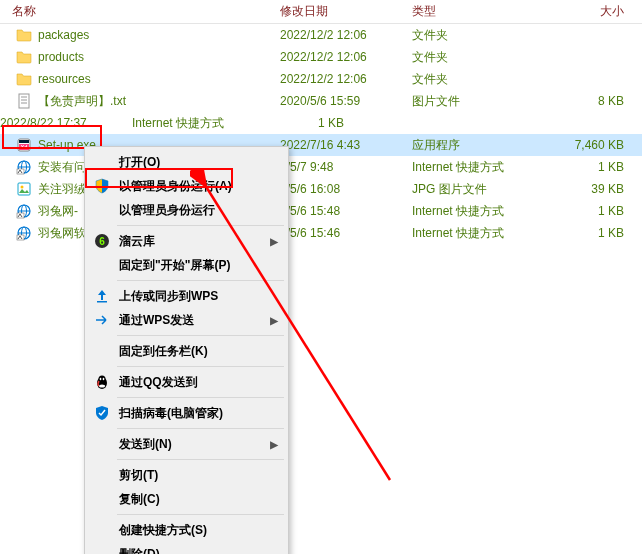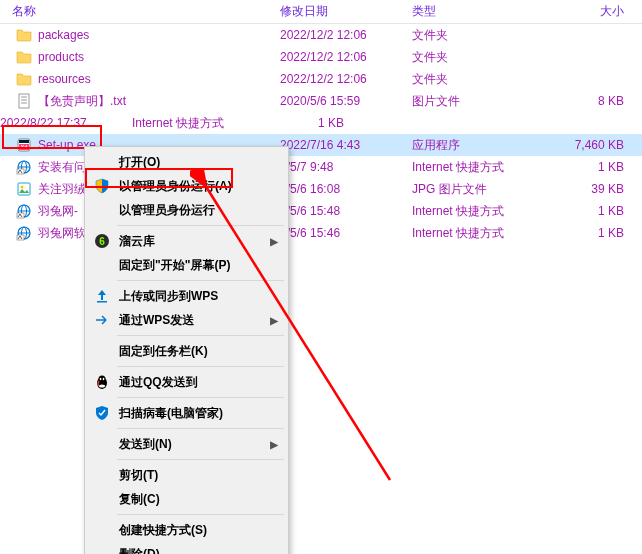--- a/index.html
+++ b/index.html
@@ -9,33 +9,33 @@
       background: #fff;
       width: 642px;
       height: 554px;
       overflow: hidden;
       position: relative;
     }
     .header {
       display: flex;
       height: 24px;
       border-bottom: 1px solid #e5e5e5;
-      color: #6d28d9;
+      color: #7f1d1d;
       font-size: 12px;
     }
     .col-name { width: 280px; padding-left: 12px; display: flex; align-items: center; }
     .col-date { width: 132px; display: flex; align-items: center; }
     .col-type { width: 142px; display: flex; align-items: center; }
     .col-size { width: 80px; display: flex; align-items: center; justify-content: flex-end; padding-right: 10px; }
     .files { }
     .file-row {
       display: flex;
       height: 22px;
       align-items: center;
-      color: #a21caf;
+      color: #4d7c0f;
     }
     .file-row.selected {
       background: #cce8ff;
       text-align: center;
     }
     .file-row .col-name { padding-left: 16px; }
     .icon {
       width: 16px;
       height: 16px;
       margin-right: 6px;

